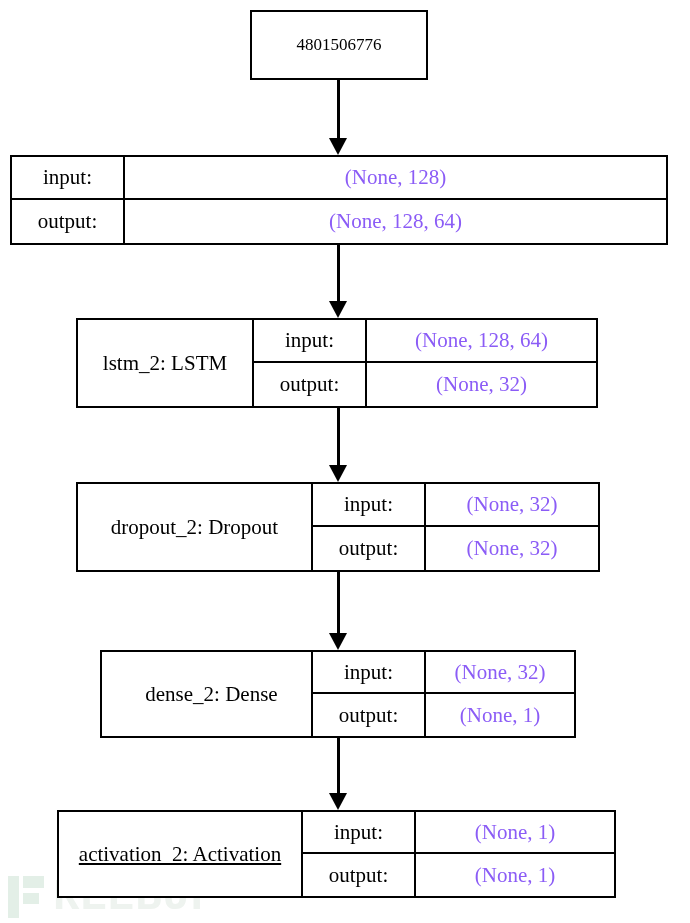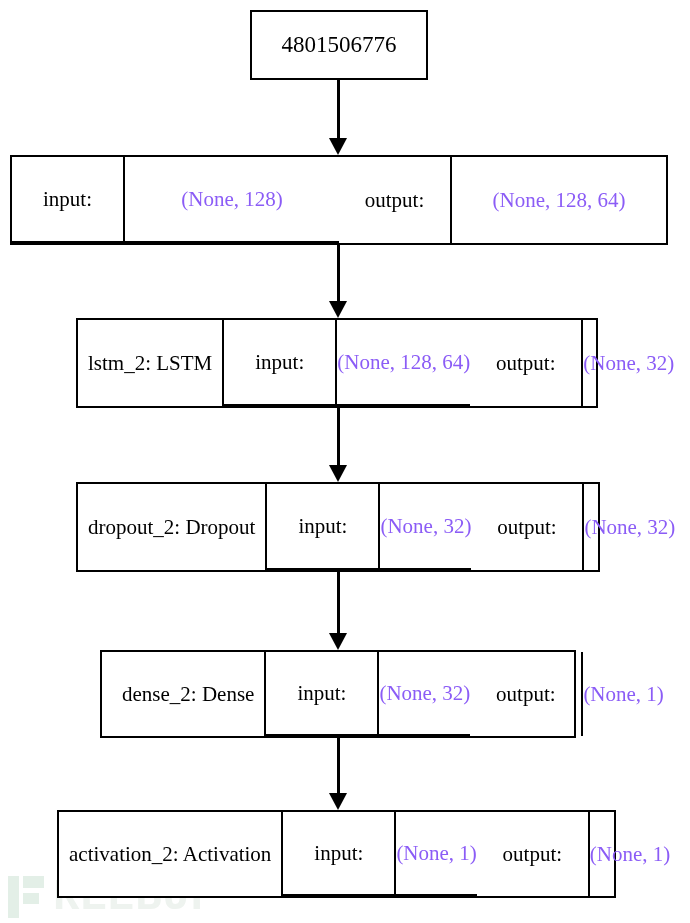--- a/index.html
+++ b/index.html
@@ -71,21 +71,21 @@
     color: #000000;
     padding: 0 10px;
     white-space: nowrap;
   }
   .node-name.bordered-right {
     border-right: 2px solid #000000;
   }
   .node-io {
     box-sizing: border-box;
     display: flex;
-    flex-direction: row;
+    flex-direction: column;
     flex: 1 1 auto;
   }
   .io-row {
     box-sizing: border-box;
     display: flex;
     flex: 1 1 50%;
   }
   .io-row.top {
     border-bottom: 2px solid #000000;
   }
@@ -165,21 +165,21 @@
     <div class="edge-line" style="height:62px;"></div>
     <div class="edge-head" style="top:61px;"></div>
   </div>
 
   <div class="edge" style="left:337px; top:738px; height:72px;">
     <div class="edge-line" style="height:56px;"></div>
     <div class="edge-head" style="top:55px;"></div>
   </div>
 
   <div class="node" style="left:250px; top:10px; width:178px; height:70px;">
-    <div class="node-name" style="flex:1 1 auto; font-size:23px;">4801506776</div>
+    <div class="node-name" style="flex:1 1 auto; font-size:17px;">4801506776</div>
   </div>
 
   <div class="node" style="left:10px; top:155px; width:658px; height:90px;">
     <div class="node-io">
       <div class="io-row top">
         <div class="io-label" style="width:113px;">input:</div>
         <div class="io-value">(None, 128)</div>
       </div>
       <div class="io-row">
         <div class="io-label" style="width:113px;">output:</div>
@@ -224,21 +224,21 @@
         <div class="io-value">(None, 32)</div>
       </div>
       <div class="io-row">
         <div class="io-label" style="width:113px;">output:</div>
         <div class="io-value">(None, 1)</div>
       </div>
     </div>
   </div>
 
   <div class="node" style="left:57px; top:810px; width:559px; height:88px;">
-    <div class="node-name bordered-right" style="width:244px;">activation_2: Activation</div>
+    <div class="node-name bordered-right" style="width:244px;text-decoration:underline;">activation_2: Activation</div>
     <div class="node-io">
       <div class="io-row top">
         <div class="io-label" style="width:113px;">input:</div>
         <div class="io-value">(None, 1)</div>
       </div>
       <div class="io-row">
         <div class="io-label" style="width:113px;">output:</div>
         <div class="io-value">(None, 1)</div>
       </div>
     </div>

